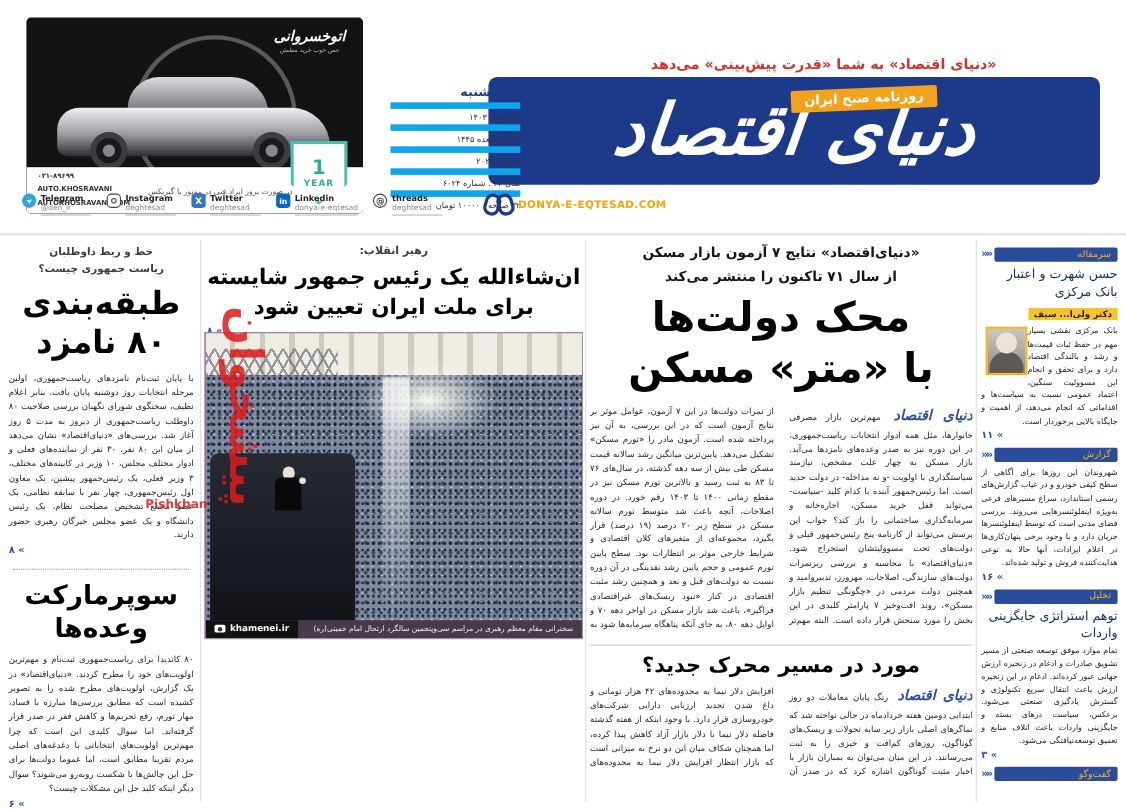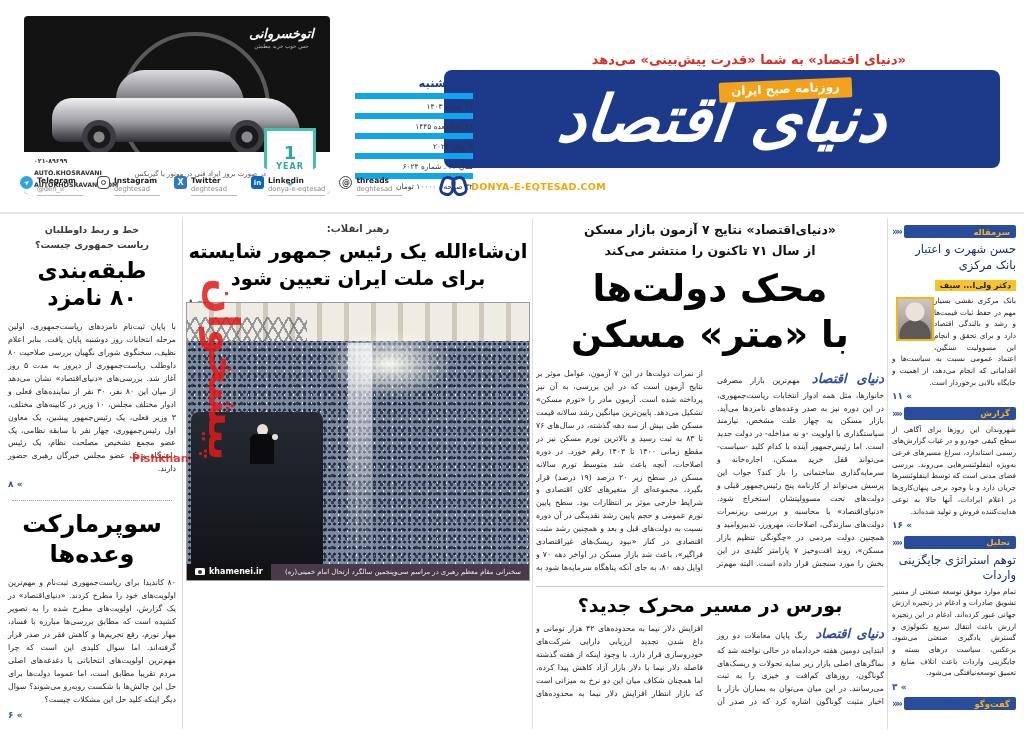--- a/index.html
+++ b/index.html
@@ -67,21 +67,21 @@
   
   .kick { font-size:9.5px; font-weight:bold; color:#3c3c3c; text-align:center; line-height:1.6; }
   .body-t { font-size:7.8px; text-align:justify; line-height:1.66; color:#1f1f1f; }
   .pref { direction:ltr; color:#2a55a5; font-weight:bold; font-size:9px; white-space:nowrap; }
   .pref::after { content:" «"; letter-spacing:-1px; }
   .pref-end { display:block; text-align:left; margin-top:1px; }
   .sig { color:#2d4fa1; font-style:italic; font-weight:bold; font-size:13px; padding-left:4px; }
 
   
   .col-left { left:8px; top:222px; width:168px; }
-  .hl-big { font-size:22px; font-weight:900; color:#000; text-align:center; line-height:1.22; margin-top:6px; }
+  .hl-big { font-size:29px; font-weight:900; color:#000; text-align:center; line-height:1.22; margin-top:6px; }
   .hl-mid { font-size:24px; font-weight:900; color:#000; text-align:center; line-height:1.25; margin-top:8px; }
   .dotted { border-top:1px dotted #999; margin:8px 4px; }
 
   
   .col-center { left:186px; top:221px; width:344px; }
   .c-head { font-size:19.5px; font-weight:900; color:#000; text-align:center; line-height:1.38; margin-top:2px; }
   .c-pref { position:absolute; left:2px; top:76px; }
   .photo { position:relative; margin-top:9px; height:279px; border:1px solid #9a9a9a; background:#a21caf; overflow:hidden; }
   .ph-building { position:absolute; top:0; left:0; right:0; height:40px;
     background:repeating-linear-gradient(90deg,#efece4 0 22px,#cfcaba 22px 27px), linear-gradient(#f6f4ee,#dcd7c9); }
@@ -123,21 +123,21 @@
   .m-head { font-size:37px; font-weight:900; color:#050505; text-align:center; line-height:1.25; margin-top:4px; }
   .m-body { margin-top:10px; height:210px; column-count:2; column-gap:14px; overflow:hidden; }
   .m-div { border-top:1px solid #c9c9c9; margin:8px 0 7px; }
   .b-head { font-size:19px; font-weight:900; color:#050505; text-align:center; }
   .b-body { margin-top:7px; height:88px; column-count:2; column-gap:14px; overflow:hidden; }
 
   
   .sidebar { left:892px; top:222px; width:124px; }
   .sbar { display:flex; align-items:center; gap:3px; margin:3px 0 4px; }
   .sbar .bar { flex:1; background:#2a4d9b; height:13px; border-radius:2px; display:flex; align-items:center; padding:0 6px; }
-  .sbar .lbl { color:#f5b31c; font-size:8.5px; font-weight:bold; }
+  .sbar .lbl { color:#f5b31c; font-size:8.5px; font-weight:normal; }
   .sbar .chv { color:#2a4d9b; font-size:10px; font-weight:900; letter-spacing:-2px; }
   .s-head { font-size:11.5px; font-weight:400; color:#14306b; line-height:1.35; }
   .s-body { font-size:7.3px; text-align:justify; line-height:1.6; color:#222; margin-top:2px; }
   .author { display:inline-block; background:#f7c32b; color:#1c1c1c; font-size:8px; font-weight:bold;
     padding:1px 5px; margin:3px 0 2px; }
   .face { float:left; width:38px; height:44px; margin:2px 0 2px 4px; border:2px solid #f5b31c;
     background:radial-gradient(circle at 50% 32%,#e9e3da 0 9px,transparent 10px),
       radial-gradient(circle at 50% 90%,#5d5a55 0 15px,transparent 16px),
       linear-gradient(#ccc7c0,#8e8a85); }
 </style>
@@ -306,21 +306,21 @@
     <span>محک دولت‌ها</span><br>
     <span>با «متر» مسکن</span>
   </div>
   <div class="m-body body-t">
     <span class="sig">دنیای اقتصاد</span>
     <span>مهم‌ترین بازار مصرفی خانوارها، مثل همه ادوار انتخابات ریاست‌جمهوری، در این دوره نیز به صدر وعده‌های نامزدها می‌آید. بازار مسکن به چهار علت مشخص، نیازمند سیاستگذاری با اولویت -و نه مداخله- در دولت جدید است. اما رئیس‌جمهور آینده با کدام کلید -سیاست- می‌تواند قفل خرید مسکن، اجاره‌خانه و سرمایه‌گذاری ساختمانی را باز کند؟ جواب این پرسش می‌تواند از کارنامه پنج رئیس‌جمهور قبلی و دولت‌های تحت مسوولیتشان استخراج شود. «دنیای‌اقتصاد» با محاسبه و بررسی ریزنمرات دولت‌های سازندگی، اصلاحات، مهرورز، تدبیروامید و همچنین دولت مردمی در «چگونگی تنظیم بازار مسکن»، روند افت‌وخیز ۷ پارامتر کلیدی در این بخش را مورد سنجش قرار داده است. البته مهم‌تر از نمرات دولت‌ها در این ۷ آزمون، عوامل موثر بر نتایج آزمون است که در این بررسی، به آن نیز پرداخته شده است. آزمون مادر را «تورم مسکن» تشکیل می‌دهد. پایین‌ترین میانگین رشد سالانه قیمت مسکن طی بیش از سه</span>
     <span>دهه گذشته، در سال‌های ۷۶ تا ۸۳ به ثبت رسید و بالاترین تورم مسکن نیز در مقطع زمانی ۱۴۰۰ تا ۱۴۰۳ رقم خورد. در دوره اصلاحات، آنچه باعث شد متوسط تورم سالانه مسکن در سطح زیر ۲۰ درصد (۱۹ درصد) قرار بگیرد، مجموعه‌ای از متغیرهای کلان اقتصادی و شرایط خارجی موثر بر انتظارات بود. سطح پایین تورم عمومی و حجم پایین رشد نقدینگی در آن دوره نسبت به دولت‌های قبل و بعد و همچنین رشد مثبت اقتصادی در کنار «نبود ریسک‌های غیراقتصادی فراگیر»، باعث شد بازار مسکن در اواخر دهه ۷۰ و اوایل دهه ۸۰، به جای آنکه پناهگاه سرمایه‌ها شود به زمین سرمایه‌گذاری واقعی (رونق ساخت‌وساز) تبدیل شود و میوه آن به شکل رشد محدود قیمت‌ها نصیب خانه‌اولی‌ها شود. ماراتن صاحب‌خانه شدن به عنوان آزمون دیگر، در یکی از دولت‌ها به «کوتاه‌ترین مسیر» تبدیل شد که آن هم به خاطر شرایط مساعد درآمد خانوارها بود. تراز مسکن‌سازی در برخی دولت‌ها نیز با مداخلات دولت بروز کرد که مطابق نتایج آزمون، تاثیر معنادار روی ماراتن مسکن نداشت.</span>
     
   </div>
   <div class="m-div"></div>
-  <div class="b-head">بورس در مسیر محرک جدید؟</div>
+  <div class="b-head">مورد در مسیر محرک جدید؟</div>
   <div class="b-body body-t">
     <span class="sig">دنیای اقتصاد</span>
     <span>رنگ پایان معاملات دو روز ابتدایی دومین هفته خردادماه در حالی نواخته شد که نماگرهای اصلی بازار زیر سایه تحولات و ریسک‌های گوناگون، روزهای کم‌افت و خیزی را به ثبت می‌رسانند. در این میان می‌توان به بمباران بازار با اخبار مثبت گوناگون اشاره کرد که در صدر آن افزایش دلار نیما به محدوده‌های ۴۲ هزار تومانی و داغ شدن تجدید ارزیابی دارایی شرکت‌های خودروسازی قرار دارد. با وجود اینکه از</span>
     <span>هفته گذشته فاصله دلار نیما با دلار بازار آزاد کاهش پیدا کرده، اما همچنان شکاف میان این دو نرخ به میزانی است که بازار انتظار افزایش دلار نیما به محدوده‌های فراتر از نرخ‌های فعلی منتقل شود. از طرفی اخبار تجدید ارزیابی دارایی بنگاه‌های اقتصادی که در گرداب حوادث نیمه دوم سال گذشته گم شد، اکنون توانسته است فضای بازار را تحت تاثیر قرار دهد. امروز قرار است جلسه سران قوا برای تسریع عملیاتی شدن این محرک جدید تشکیل شود.</span>
     
   </div>
 </div>
 
 <div class="abs sidebar">
 

